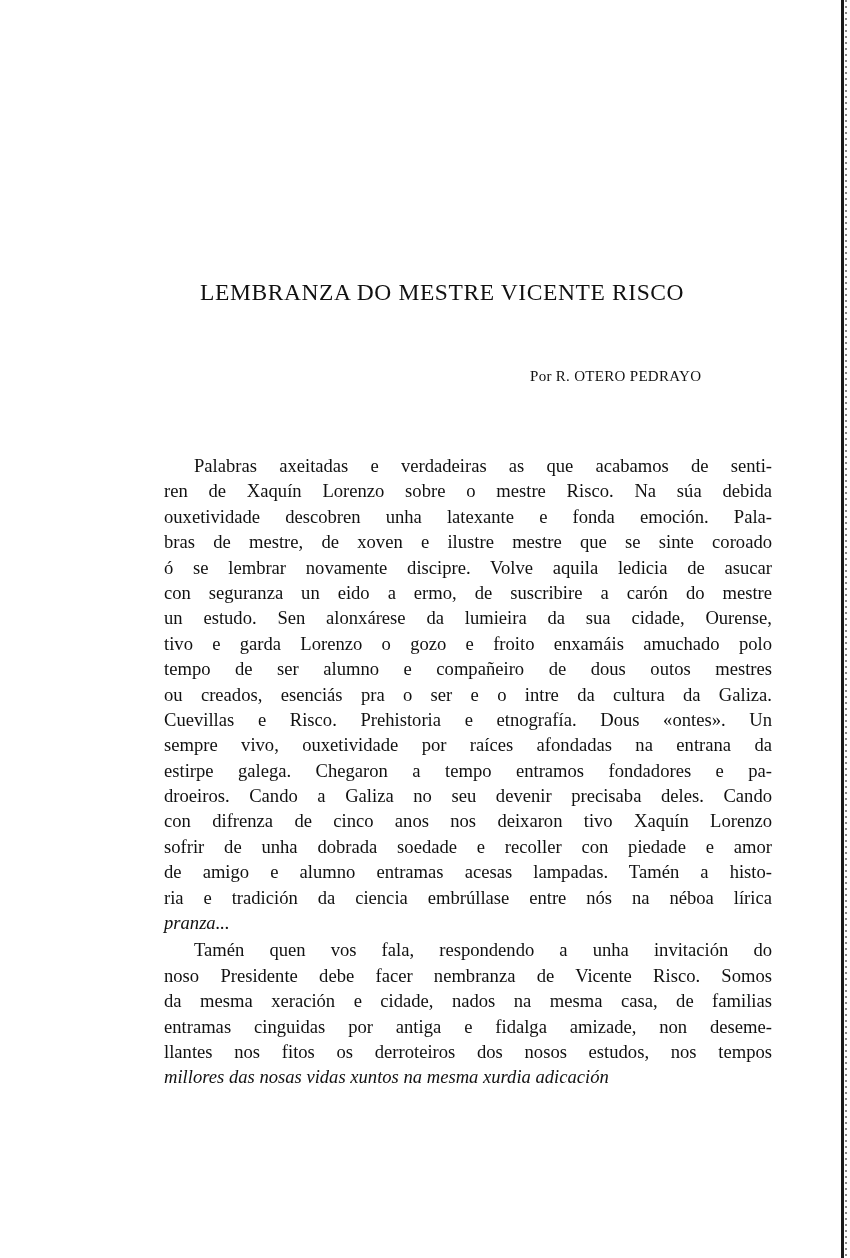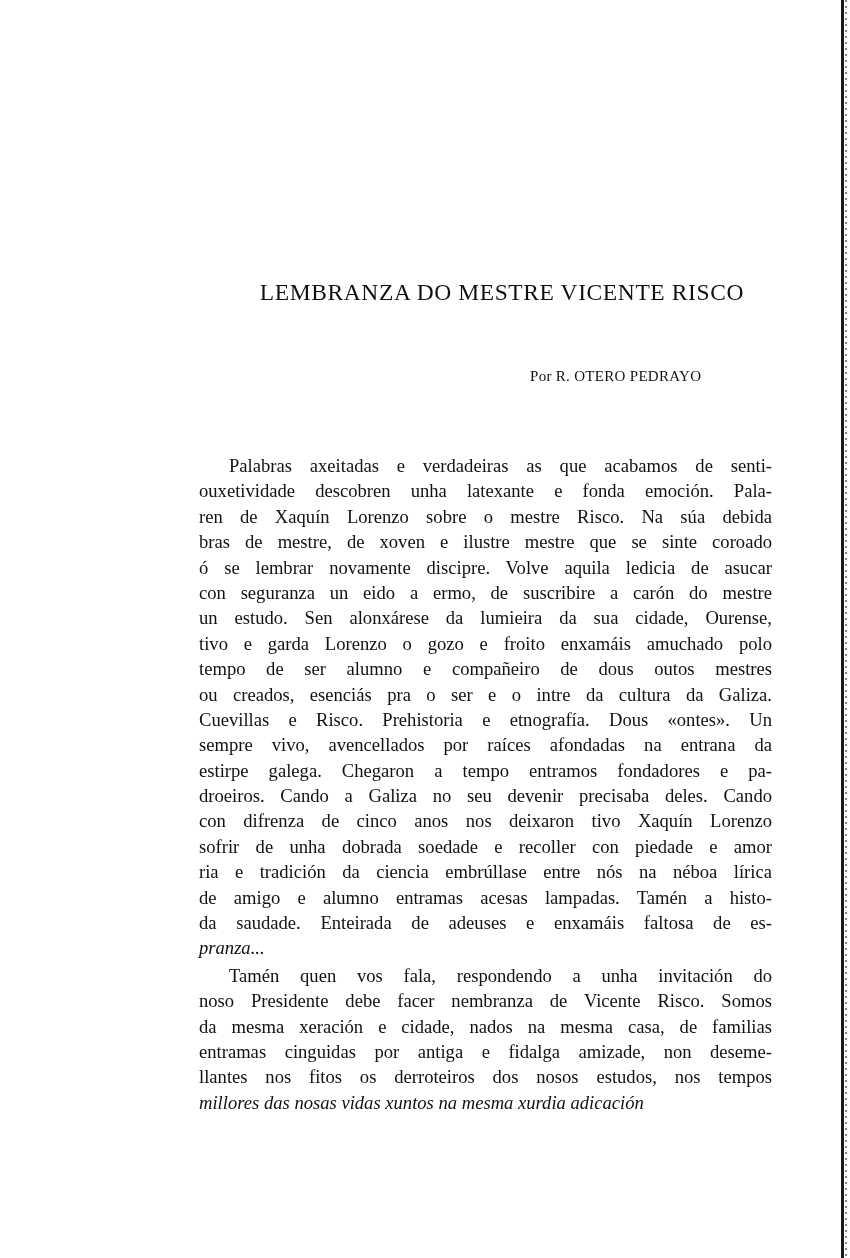--- a/index.html
+++ b/index.html
@@ -8,68 +8,67 @@
     font-family: "Liberation Serif", "DejaVu Serif", serif; color: #111;
   }
   .edge {
     position: absolute; top: 0; left: 841px; width: 3px; height: 1258px; background: #1a1a1a;
   }
   .edge2 {
     position: absolute; top: 0; left: 845px; width: 2px; height: 1258px;
     background: repeating-linear-gradient(#888 0 2px, #fff 2px 6px);
   }
   .title {
-    position: absolute; top: 279px; left: 184px; width: 560px;
-    font-size: 23.5px; letter-spacing: 0.6px; white-space: nowrap; text-align: right;
+    position: absolute; top: 279px; left: 200px; width: 560px;
+    font-size: 23.5px; letter-spacing: 0.6px; white-space: nowrap;
   }
   .author {
     position: absolute; top: 356px; left: 530px; width: 220px;
     font-size: 15px; letter-spacing: 0.3px; white-space: nowrap; margin-top: 12px;
   }
   .body {
     position: absolute; top: 453px; left: 164px; width: 608px;
     font-size: 18.6px; line-height: 25.4px; text-align: justify;
   }
   .line {
-    display: block; text-align: justify; text-align-last: justify; white-space: nowrap; height: 25.4px; margin-left: 35px;
+    display: block; text-align: justify; text-align-last: justify; white-space: nowrap; height: 25.4px;
   }
   .line.last { text-align-last: left; font-style: italic; }
   .line.indent { padding-left: 30px; }
   .para { margin: 0 0 2px 0; }
 </style>
 </head>
 <body>
 
 <div class="edge"></div>
 <div class="edge2"></div>
 
 <div class="title">LEMBRANZA DO MESTRE VICENTE RISCO</div>
 <div class="author">Por R. OTERO PEDRAYO</div>
 
 <div class="body">
   <div class="para" id="para-0">
       <span class="line indent">Palabras axeitadas e verdadeiras as que acabamos de senti-</span>
+      <span class="line">ren de Xaquín Lorenzo sobre o mestre Risco. Na súa debida</span>
       <span class="line">ouxetividade descobren unha latexante e fonda emoción. Pala-</span>
-      <span class="line">ren de Xaquín Lorenzo sobre o mestre Risco. Na súa debida</span>
       <span class="line">bras de mestre, de xoven e ilustre mestre que se sinte coroado</span>
       <span class="line">ó se lembrar novamente discipre. Volve aquila ledicia de asucar</span>
       <span class="line">con seguranza un eido a ermo, de suscribire a carón do mestre</span>
       <span class="line">un estudo. Sen alonxárese da lumieira da sua cidade, Ourense,</span>
       <span class="line">tivo e garda Lorenzo o gozo e froito enxamáis amuchado polo</span>
       <span class="line">tempo de ser alumno e compañeiro de dous outos mestres</span>
       <span class="line">ou creados, esenciás pra o ser e o intre da cultura da Galiza.</span>
       <span class="line">Cuevillas e Risco. Prehistoria e etnografía. Dous «ontes». Un</span>
-      <span class="line">sempre vivo, avencellados por raíces afondadas na entrana da</span>
+      <span class="line">sempre vivo, ouxetividade por raíces afondadas na entrana da</span>
       <span class="line">estirpe galega. Chegaron a tempo entramos fondadores e pa-</span>
       <span class="line">droeiros. Cando a Galiza no seu devenir precisaba deles. Cando</span>
       <span class="line">con difrenza de cinco anos nos deixaron tivo Xaquín Lorenzo</span>
       <span class="line">sofrir de unha dobrada soedade e recoller con piedade e amor</span>
+      <span class="line">de amigo e alumno entramas acesas lampadas. Tamén a histo-</span>
       <span class="line">ria e tradición da ciencia embrúllase entre nós na néboa lírica</span>
-      <span class="line">de amigo e alumno entramas acesas lampadas. Tamén a histo-</span>
-      <span class="line">da saudade. Enteirada de adeuses e enxamáis faltosa de es-</span>
       <span class="line last">pranza...</span>
     </div>
   <div class="para" id="para-1">
       <span class="line indent">Tamén quen vos fala, respondendo a unha invitación do</span>
       <span class="line">noso Presidente debe facer nembranza de Vicente Risco. Somos</span>
       <span class="line">da mesma xeración e cidade, nados na mesma casa, de familias</span>
       <span class="line">entramas cinguidas por antiga e fidalga amizade, non deseme-</span>
       <span class="line">llantes nos fitos os derroteiros dos nosos estudos, nos tempos</span>
       <span class="line last">millores das nosas vidas xuntos na mesma xurdia adicación</span>
     </div>

